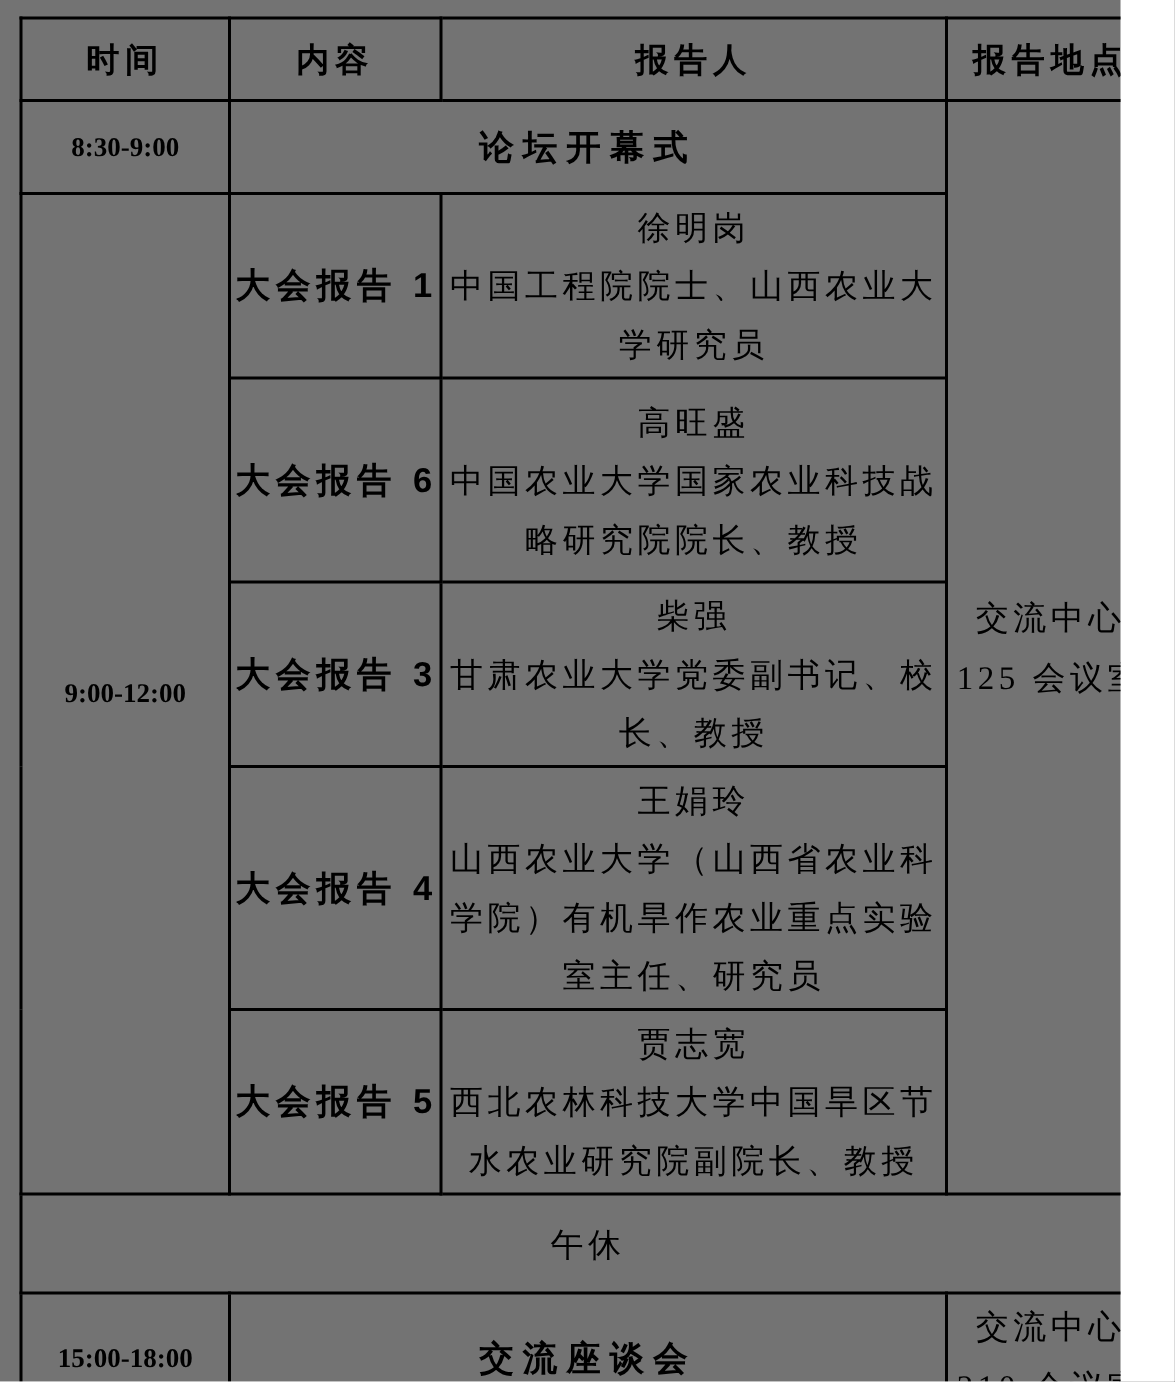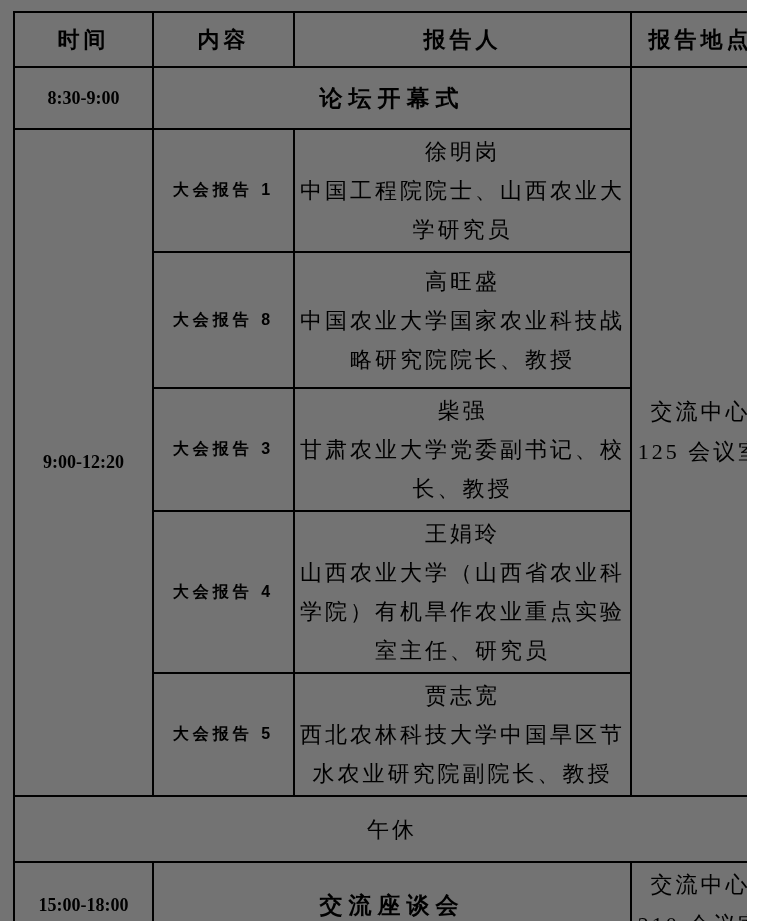--- a/index.html
+++ b/index.html
@@ -48,21 +48,21 @@
   
   .hei-bold {
     font-family: "Liberation Sans", "DejaVu Sans", sans-serif;
     font-weight: bold;
     font-size: 22px;
     letter-spacing: 4px;
   }
   .report-label {
     font-family: "Liberation Sans", "DejaVu Sans", sans-serif;
     font-weight: bold;
-    font-size: 16px;
+    font-size: 23px;
     letter-spacing: 4px;
     white-space: nowrap;
   }
   .time-cell {
     font-family: "Liberation Serif", "DejaVu Serif", serif;
     font-weight: bold;
     font-size: 18px;
     letter-spacing: 0;
     white-space: nowrap;
   }
@@ -111,30 +111,30 @@
     <tr class="r-opening">
       <td class="time-cell">8:30-9:00</td>
       <td colspan="2" class="section-title">论坛开幕式</td>
       <td rowspan="6" class="song location-cell">
         <div class="loc-line">交流中心</div>
         <div class="loc-line">125 会议室</div>
       </td>
     </tr>
 
     <tr class="r-rep1">
-      <td rowspan="5" class="time-cell">9:00-12:20</td>
+      <td rowspan="5" class="time-cell">9:00-12:00</td>
       <td class="report-label">大会报告 1</td>
       <td class="song speaker-cell">
         <div>徐明岗</div>
         <div>中国工程院院士、山西农业大学研究员</div>
       </td>
     </tr>
 
     <tr class="r-rep2">
-      <td class="report-label">大会报告 8</td>
+      <td class="report-label">大会报告 6</td>
       <td class="song speaker-cell">
         <div>高旺盛</div>
         <div>中国农业大学国家农业科技战略研究院院长、教授</div>
       </td>
     </tr>
 
     <tr class="r-rep3">
       <td class="report-label">大会报告 3</td>
       <td class="song speaker-cell">
         <div>柴强</div>

